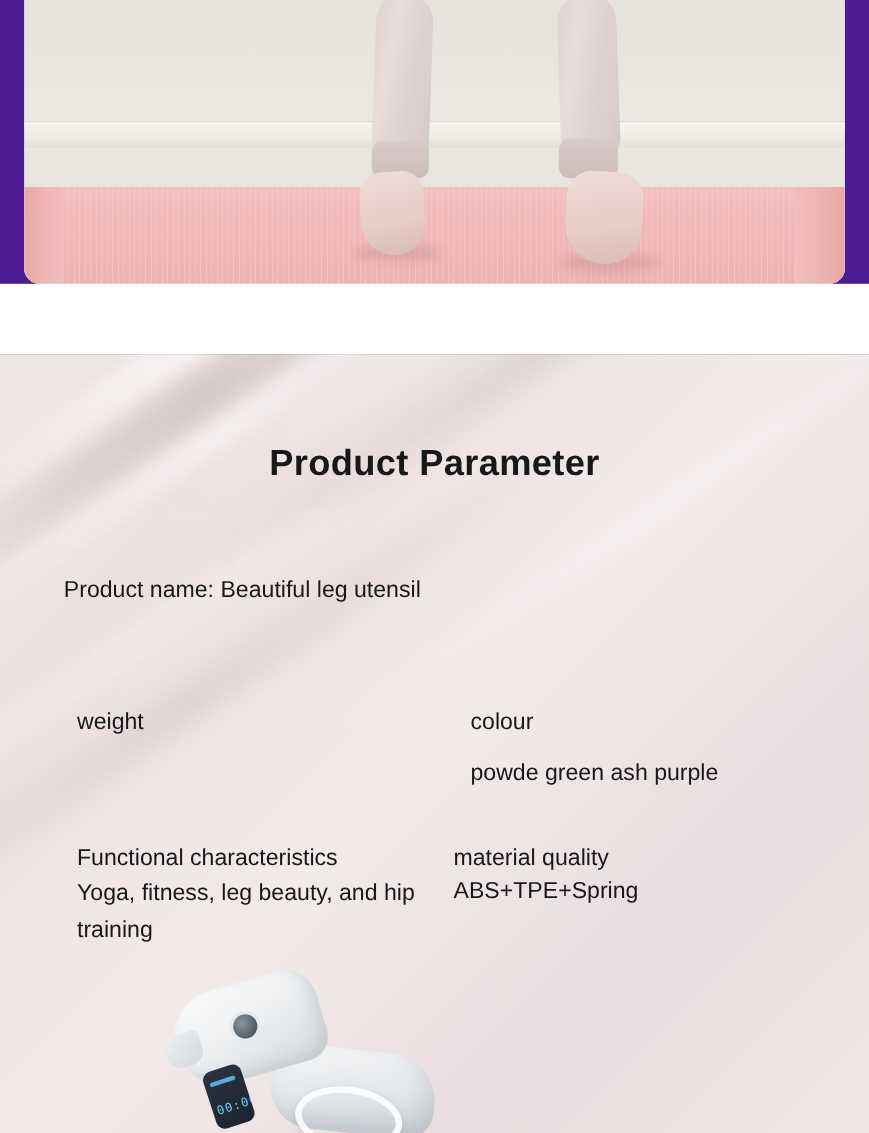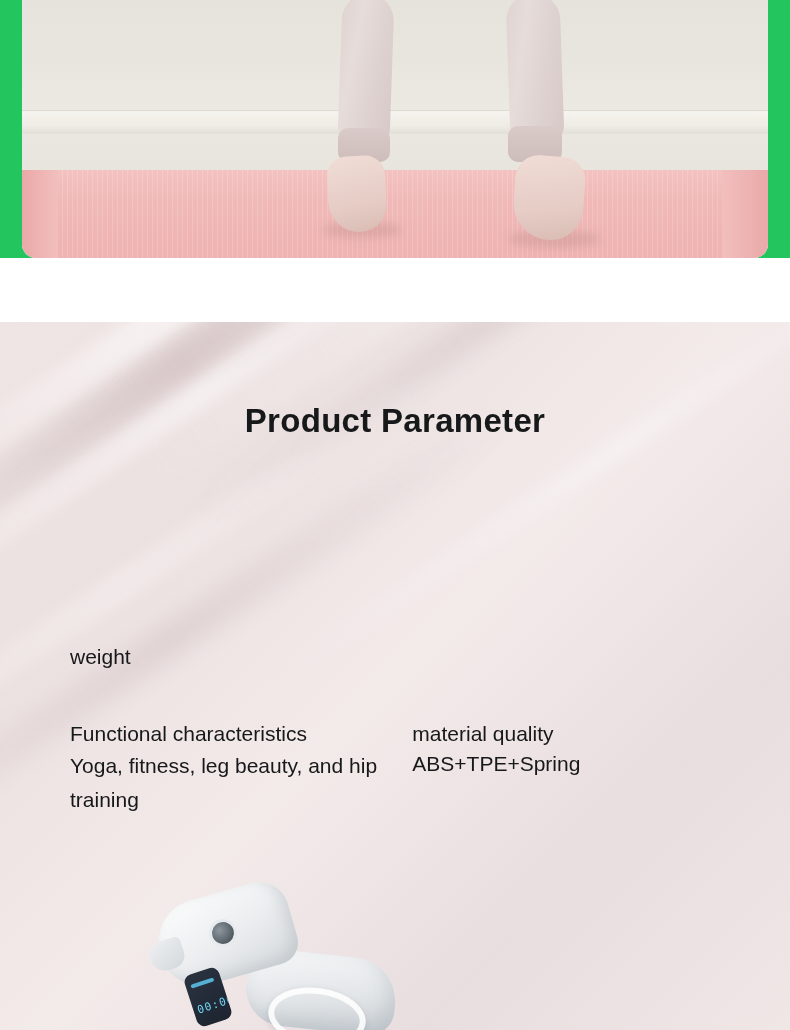--- a/index.html
+++ b/index.html
@@ -12,21 +12,21 @@
     height: 1030px;
     overflow: hidden;
     font-family: "Liberation Sans", sans-serif;
     color: #1e1e1e;
   }
 
   .page {
     position: relative;
     width: 790px;
     height: 1030px;
-    background: #22c55e;
+    background: #4c1d95;
   }
 
   
   .photo-panel {
     position: absolute;
     left: 22px;
     top: 0;
     width: 746px;
     height: 258px;
     border-radius: 0 0 14px 14px;
@@ -369,27 +369,32 @@
     <div class="dark-streak d3"></div>
     <div class="streak s1"></div>
     <div class="streak s2"></div>
     <div class="streak s3"></div>
     <div class="streak s4"></div>
     <div class="streak s5"></div>
 
     <div class="param-title">Product Parameter</div>
 
     <div class="product-name">
+      <div>Product name: Beautiful leg utensil</div>
     </div>
 
     <div class="spec-grid">
 
       <div class="spec-row">
         <div class="spec-col">
           <div class="spec-label">weight</div>
+        </div>
+        <div class="spec-col right">
+          <div class="spec-label">colour</div>
+          <div class="spec-value" style="margin-top:16px;">powde green ash purple</div>
         </div>
       </div>
 
       <div class="spec-row">
         <div class="spec-col right">
           <div class="spec-label">Functional characteristics</div>
           <div class="spec-value multi">Yoga, fitness, leg beauty, and hip training</div>
         </div>
         <div class="spec-col">
           <div class="spec-label">material quality</div>

